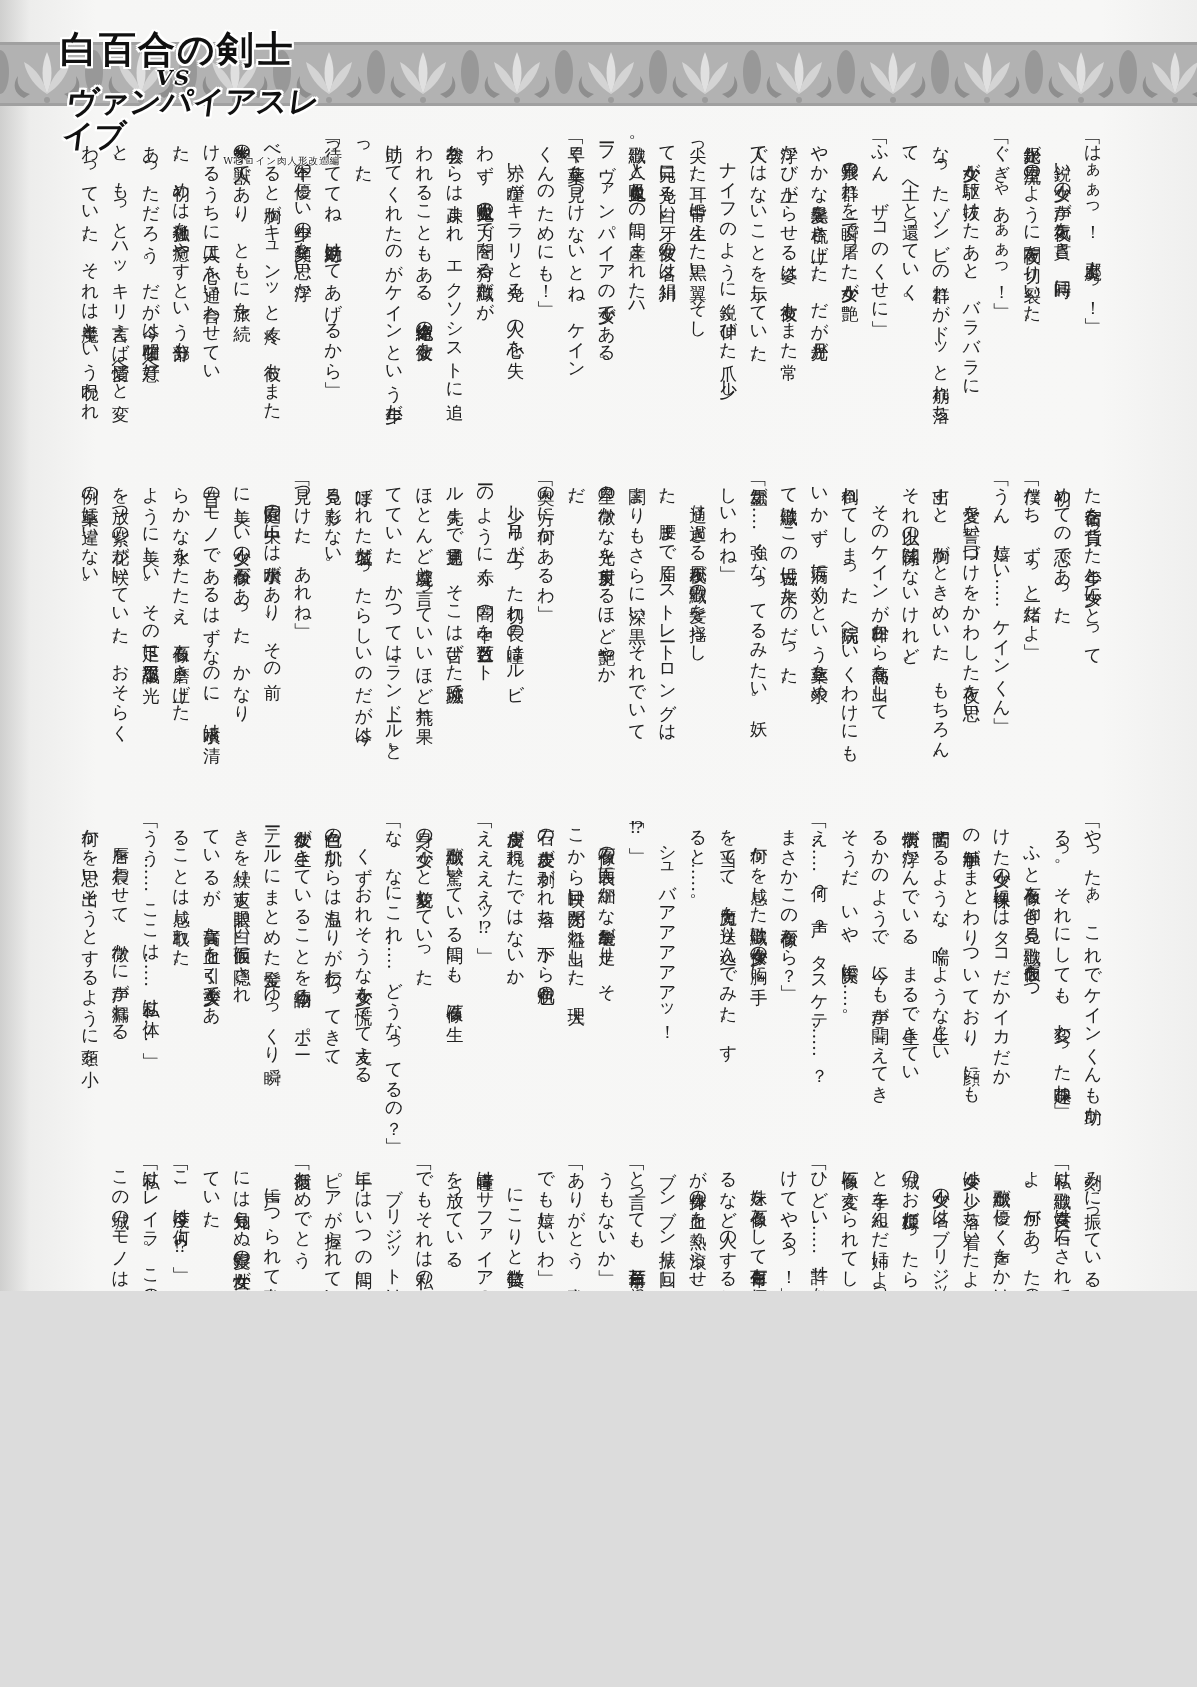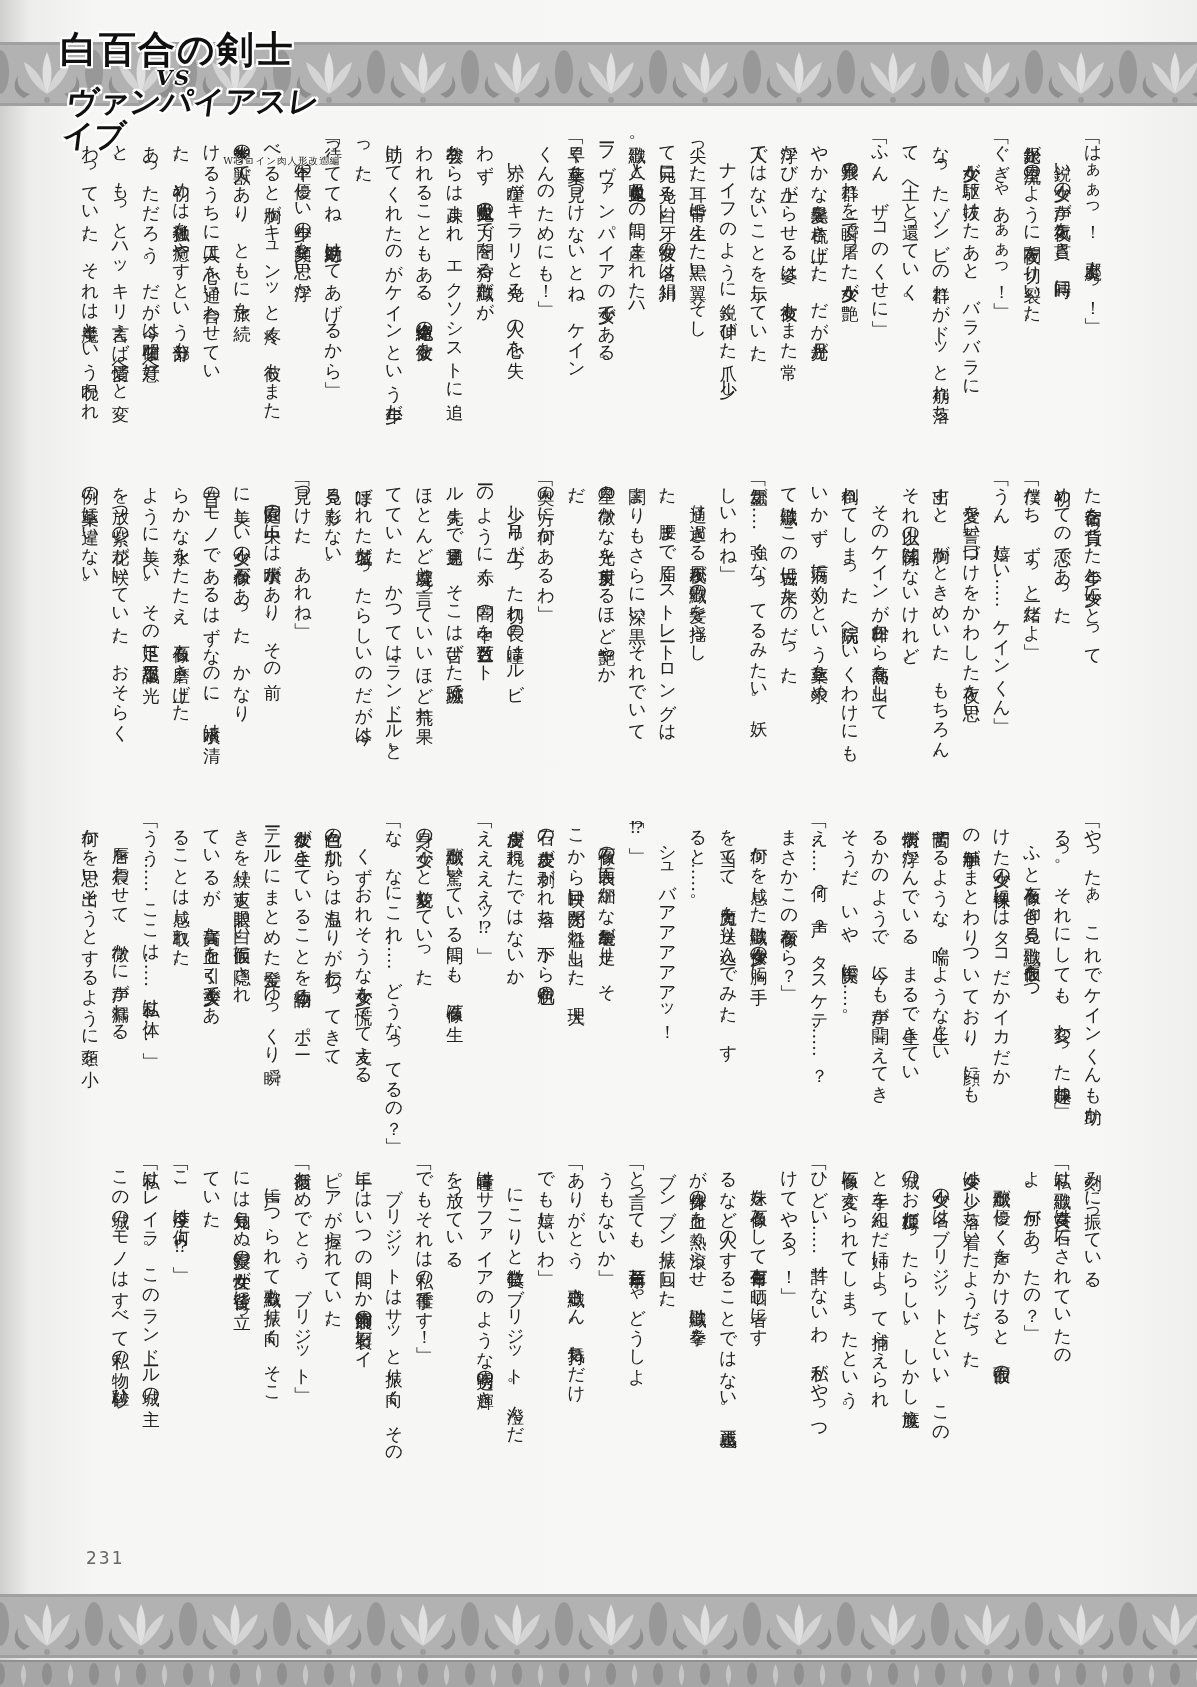--- a/index.html
+++ b/index.html
@@ -1,16 +1,16 @@
 <!DOCTYPE html>
 <html><head>
 <meta charset="utf-8">
 <style>
   html,body{margin:0;padding:0;background:#dcdcdc;}
-  .page{position:relative;width:1197px;height:1687px;overflow:hidden;
+  .page{position:relative;width:1197px;height:1291px;overflow:hidden;
     background:linear-gradient(90deg,#cfcfce 0,#ededec 2.5%,#f6f6f5 8%,#f7f7f6 92%,#efefee 100%);
     font-family:"DejaVu Serif",serif;}
   .orn{position:absolute;left:0;display:block;}
   .orn-top{top:42px;}
   .orn-bottom{top:1594px;}
   .orn-strip{top:1660px;}
   
   .logo{position:absolute;top:30px;left:60px;z-index:3;color:#101010;width:280px;}
   .logo-line1{font-size:37px;font-weight:bold;letter-spacing:2px;line-height:1.05;
     text-shadow:-2px 0 #fff,2px 0 #fff,0 -2px #fff,0 2px #fff,-2px -2px #fff,2px 2px #fff,-2px 2px #fff,2px -2px #fff;}

